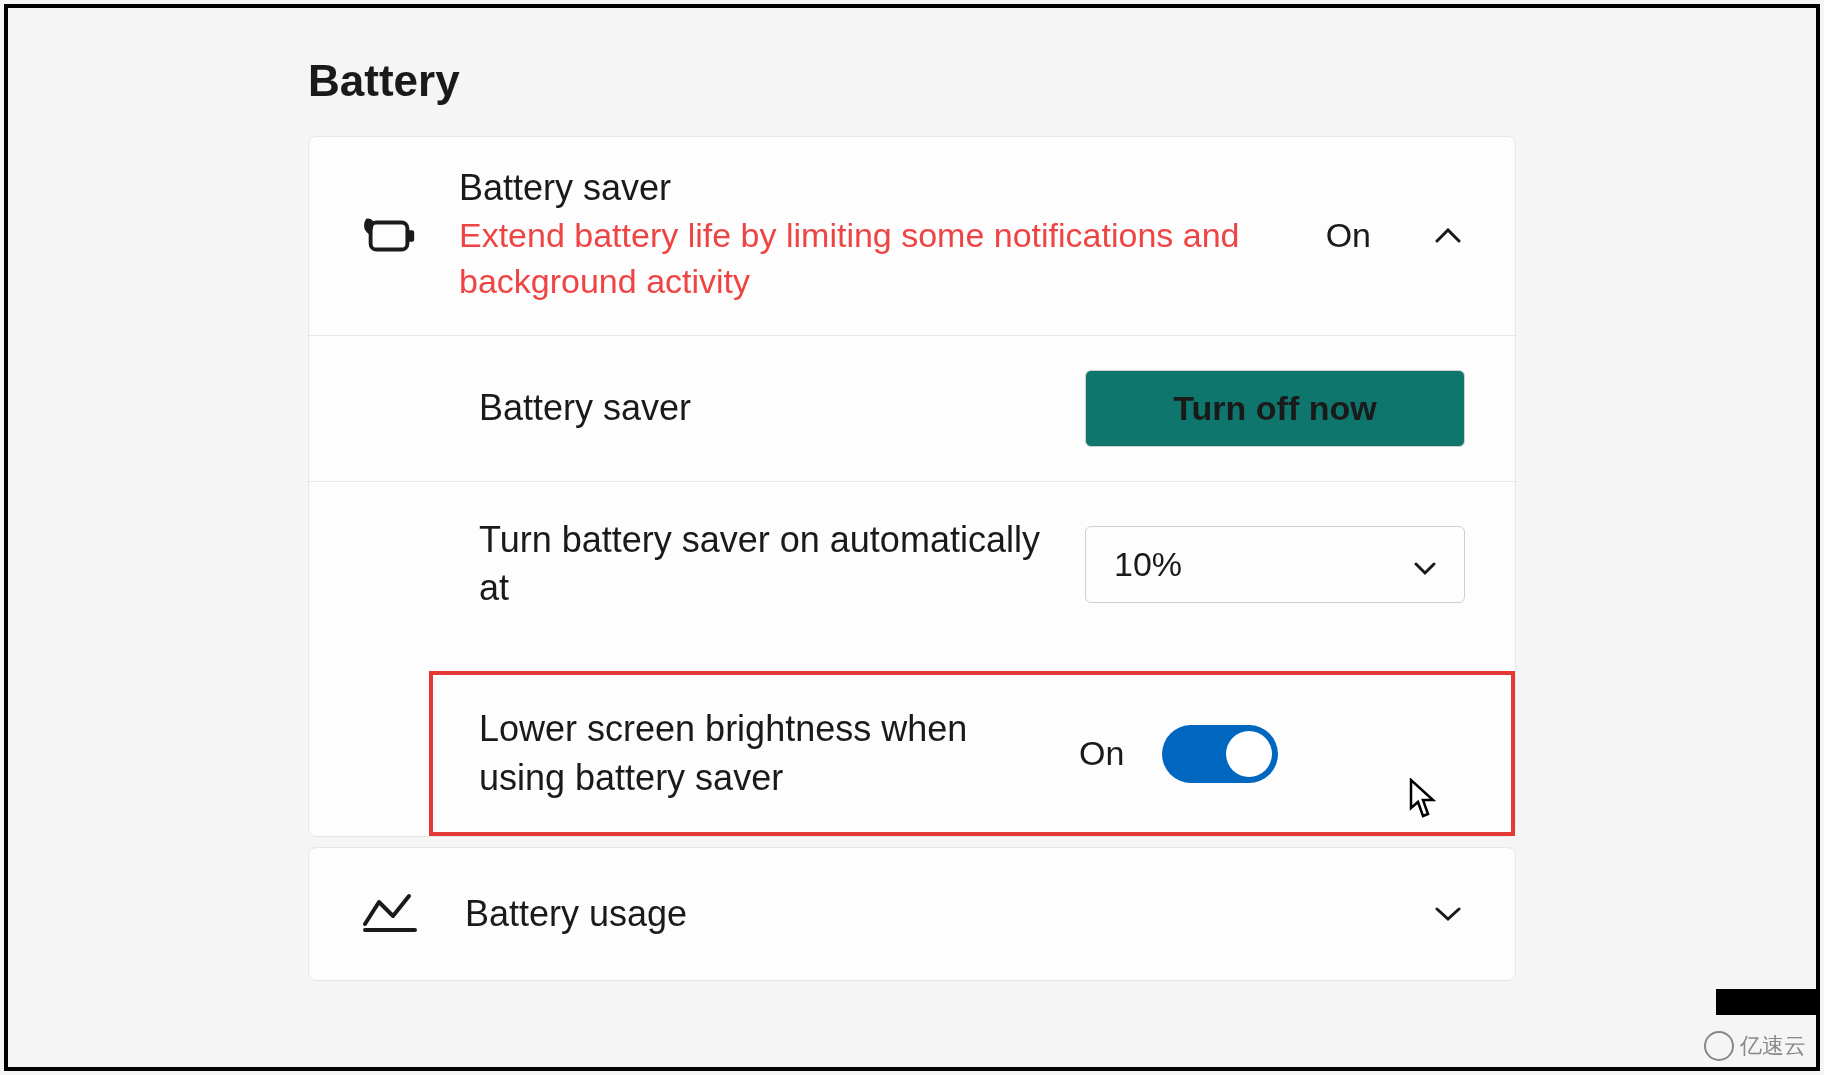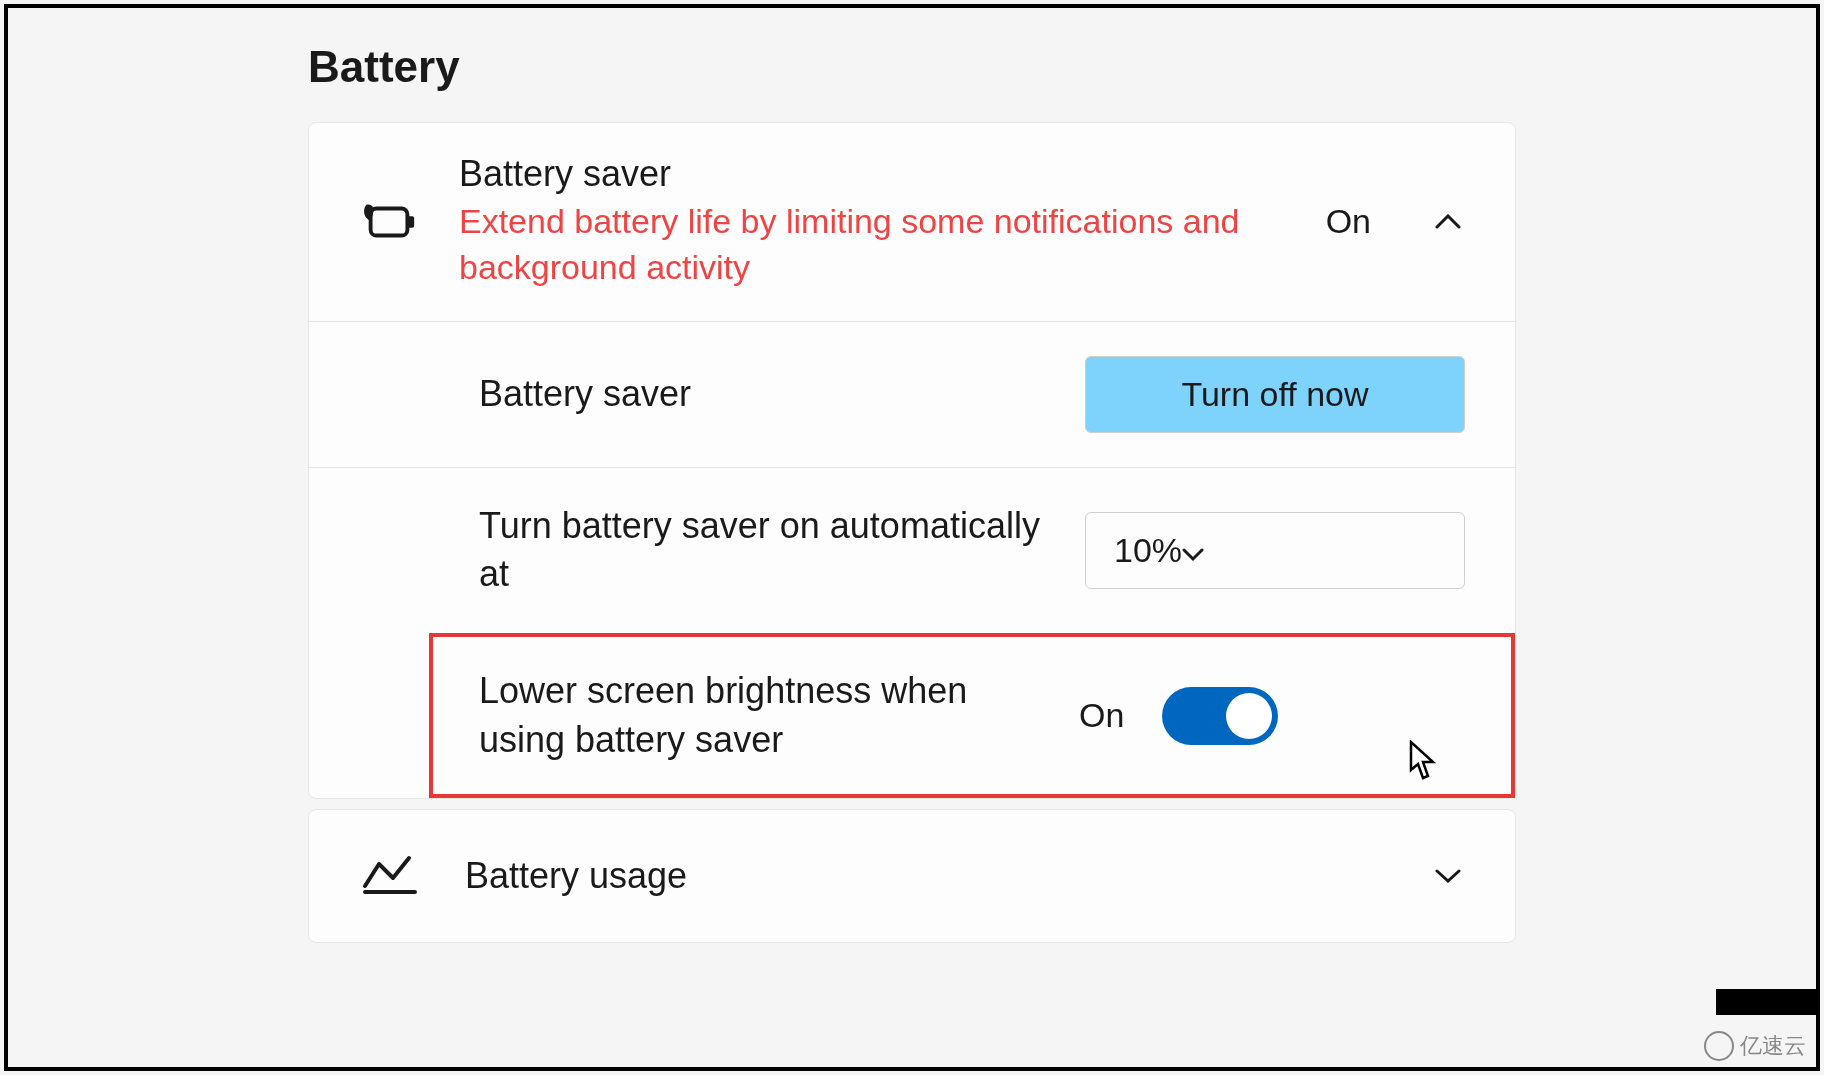--- a/index.html
+++ b/index.html
@@ -14,21 +14,21 @@
     width: 1824px;
     height: 1075px;
     padding: 4px;
   }
   
   .window {
     background: #f5f5f5;
     border: 4px solid #000;
     width: 100%;
     height: 100%;
-    padding: 34px 300px 30px 300px;
+    padding: 48px 300px 30px 300px;
     position: relative;
   }
   
   .page-title {
     font-size: 44px;
     font-weight: 600;
     color: #1a1a1a;
     margin-bottom: 30px;
   }
   
@@ -96,54 +96,57 @@
   }
   
   .sub-row-label {
     font-size: 36px;
     color: #1a1a1a;
     flex: 1;
     line-height: 1.35;
   }
   
   .btn {
-    background: #7dd3fc;
+    background: #0f766e;
     border: 1px solid #d0d0d0;
     border-radius: 6px;
     padding: 18px 36px;
     font-size: 34px;
     color: #1a1a1a;
     cursor: pointer;
     min-width: 380px;
     text-align: center;
+    font-weight: bold;
   }
   
   .dropdown {
     background: #fdfdfd;
     border: 1px solid #d0d0d0;
     border-radius: 6px;
     padding: 18px 28px;
     font-size: 34px;
     color: #1a1a1a;
     cursor: pointer;
     min-width: 380px;
     display: flex;
     align-items: center;
+    justify-content: space-between;
   }
   
   .highlighted {
     border: 4px solid #e53935 !important;
     border-top: 4px solid #e53935 !important;
     padding: 30px 46px 30px 46px;
     margin-left: 120px;
     position: relative;
   }
   
   .highlighted-wrap {
     position: relative;
+    margin-top: 24px;
   }
   
   .toggle-state {
     font-size: 34px;
     color: #1a1a1a;
     margin-right: 18px;
   }
   
   .toggle {
     width: 116px;

